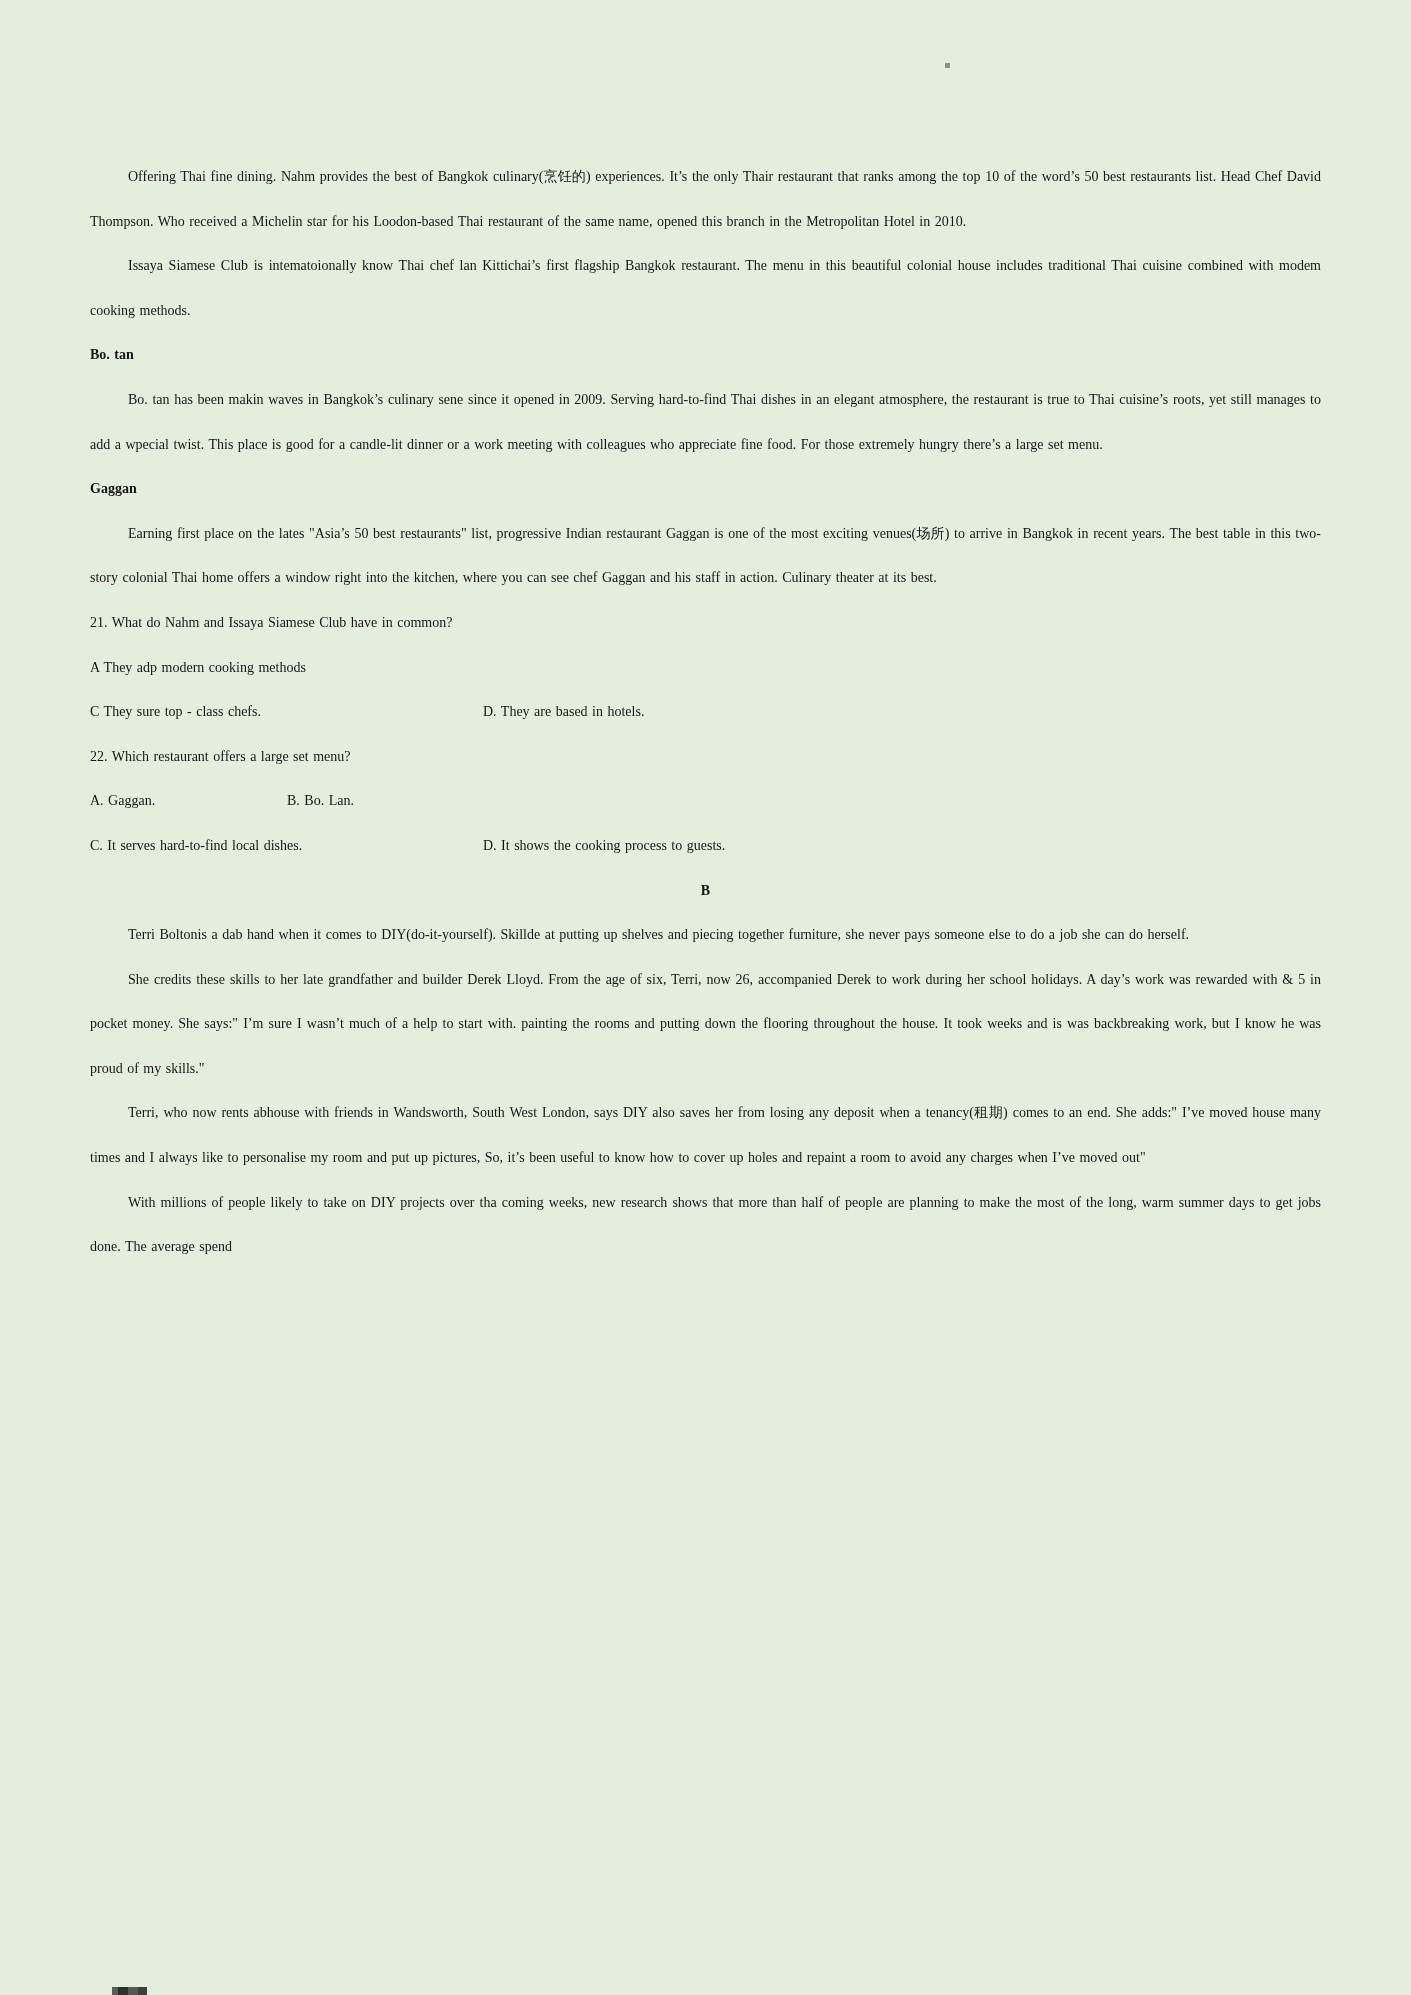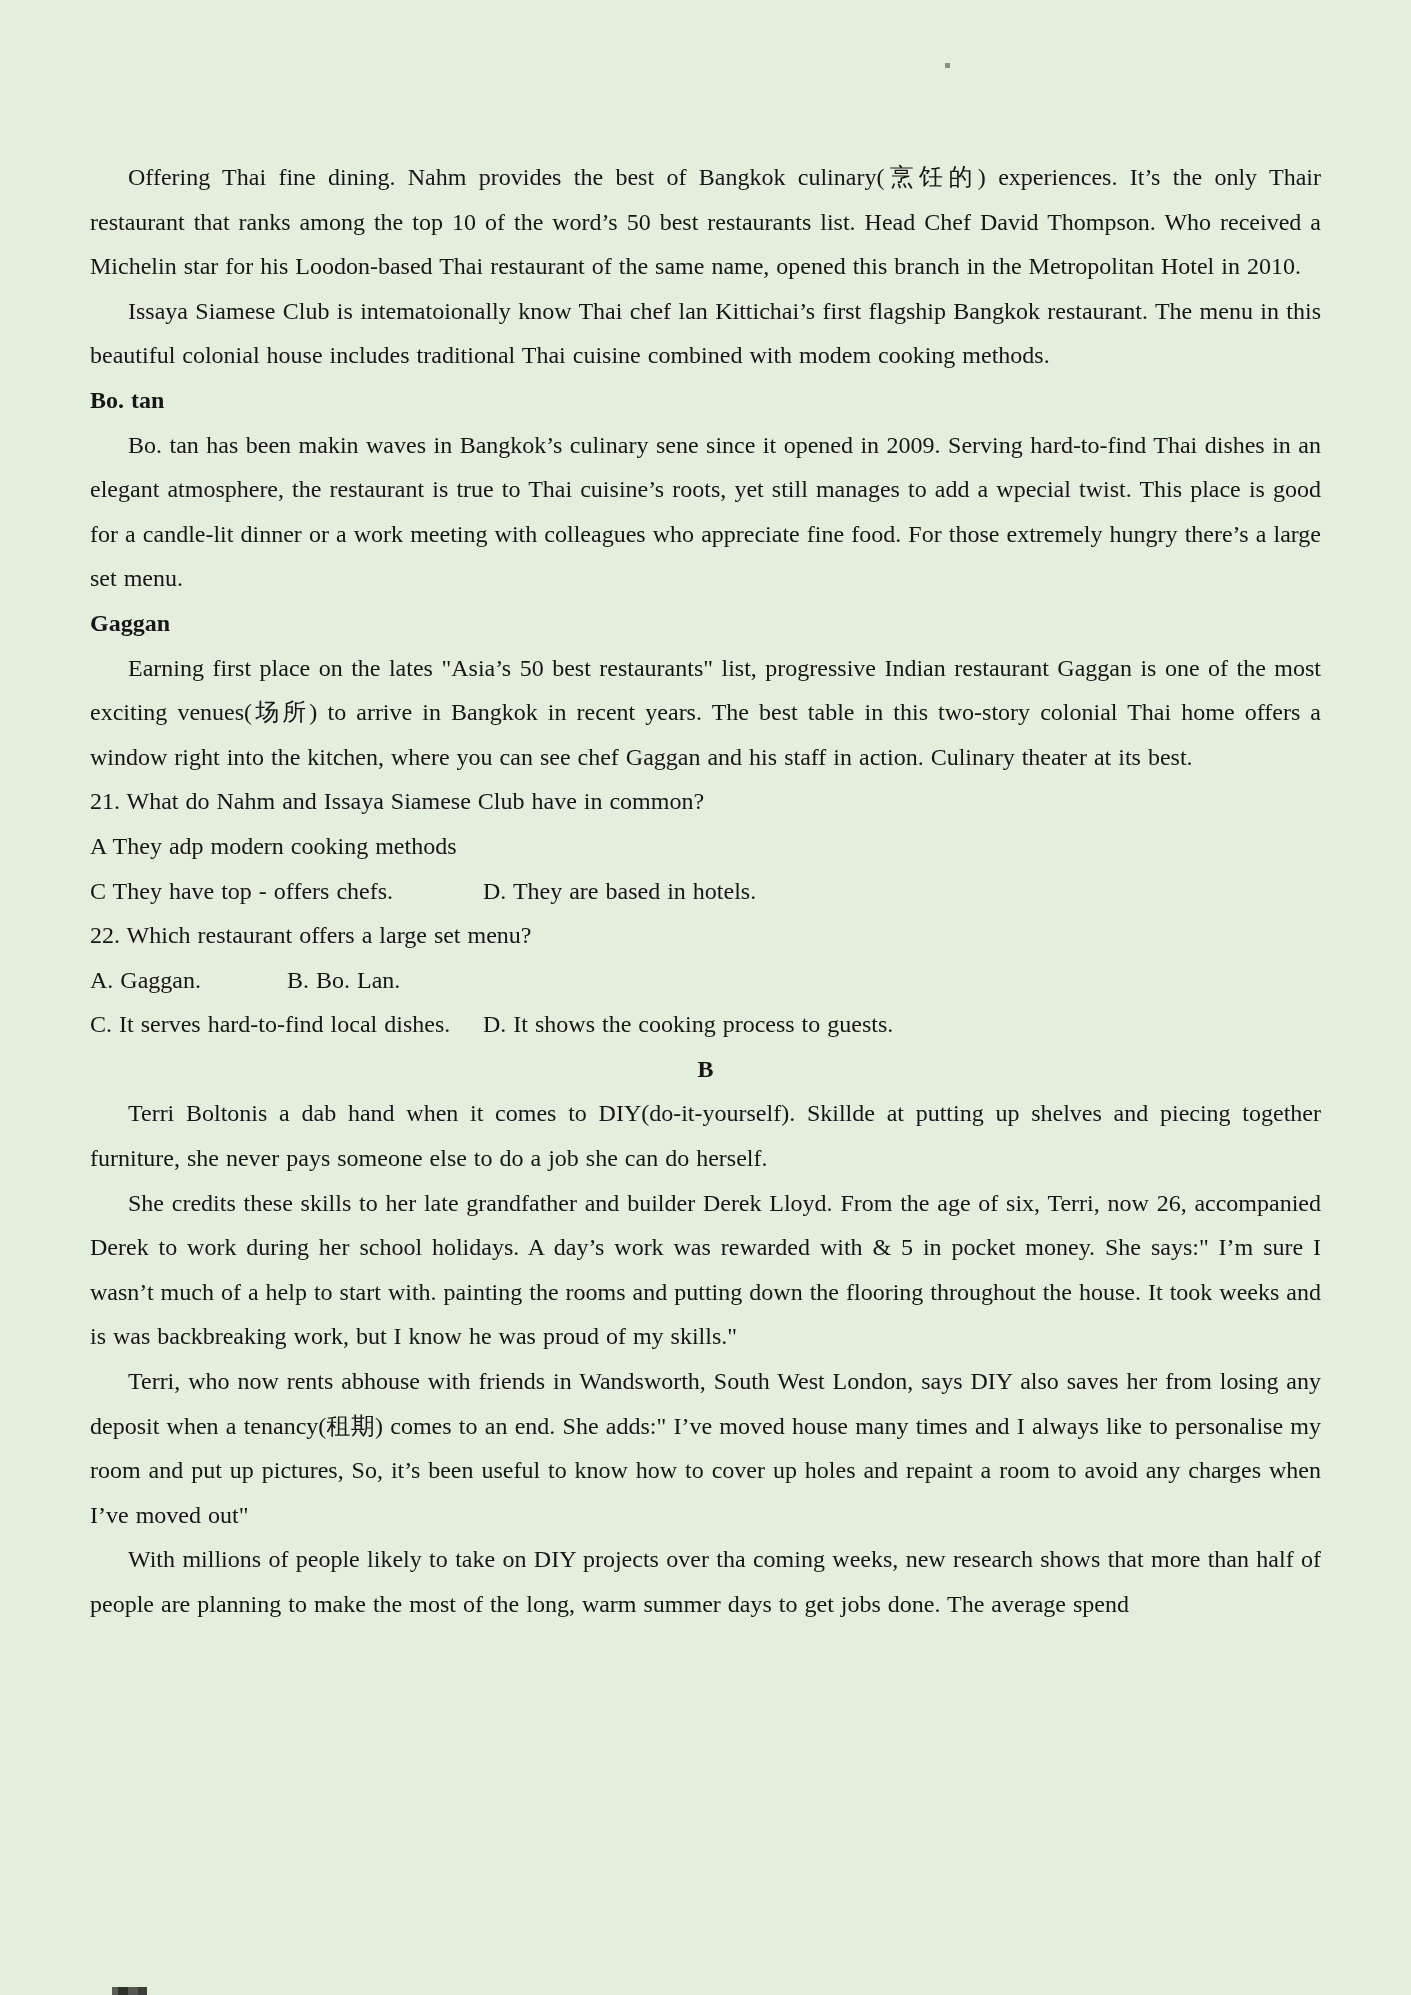--- a/index.html
+++ b/index.html
@@ -10,21 +10,21 @@
     font-family: "Liberation Serif", "DejaVu Serif", serif;
     position: relative;
     overflow: hidden;
   }
   .content {
     position: absolute;
     left: 90px;
     top: 0;
     width: 1231px;
     padding-top: 155px;
-    font-size: 24px;
+    font-size: 14px;
     line-height: 44.6px;
     word-spacing: 1px;
   }
   p.para {
     text-align: justify;
     text-indent: 38px;
   }
   p.plain { text-align: left; }
   .heading { font-weight: bold; }
   .center-heading { text-align: center; font-weight: bold; }
@@ -71,21 +71,21 @@
   <p class="plain heading">Gaggan</p>
 
   <p class="para">Earning first place on the lates "Asia’s 50 best restaurants" list, progressive Indian restaurant Gaggan is one of the most exciting venues(场所) to arrive in Bangkok in recent years. The best table in this two-story colonial Thai home offers a window right into the kitchen, where you can see chef Gaggan and his staff in action. Culinary theater at its best.</p>
 
   <p class="plain">21. What do Nahm and Issaya Siamese Club have in common?</p>
 
   <div class="opt-row">
     <span class="c1">A They adp modern cooking methods</span>
   </div>
   <div class="opt-row">
-    <span class="c1">C They have top - offers chefs.</span>
+    <span class="c1">C They sure top - class chefs.</span>
     <span class="c2">D. They are based in hotels.</span>
   </div>
 
   <p class="plain">22. Which restaurant offers a large set menu?</p>
 
   <div class="opt-row q22-row">
     <span class="s1">A. Gaggan.</span>
     <span class="s2">B. Bo. Lan.</span>
   </div>
 

